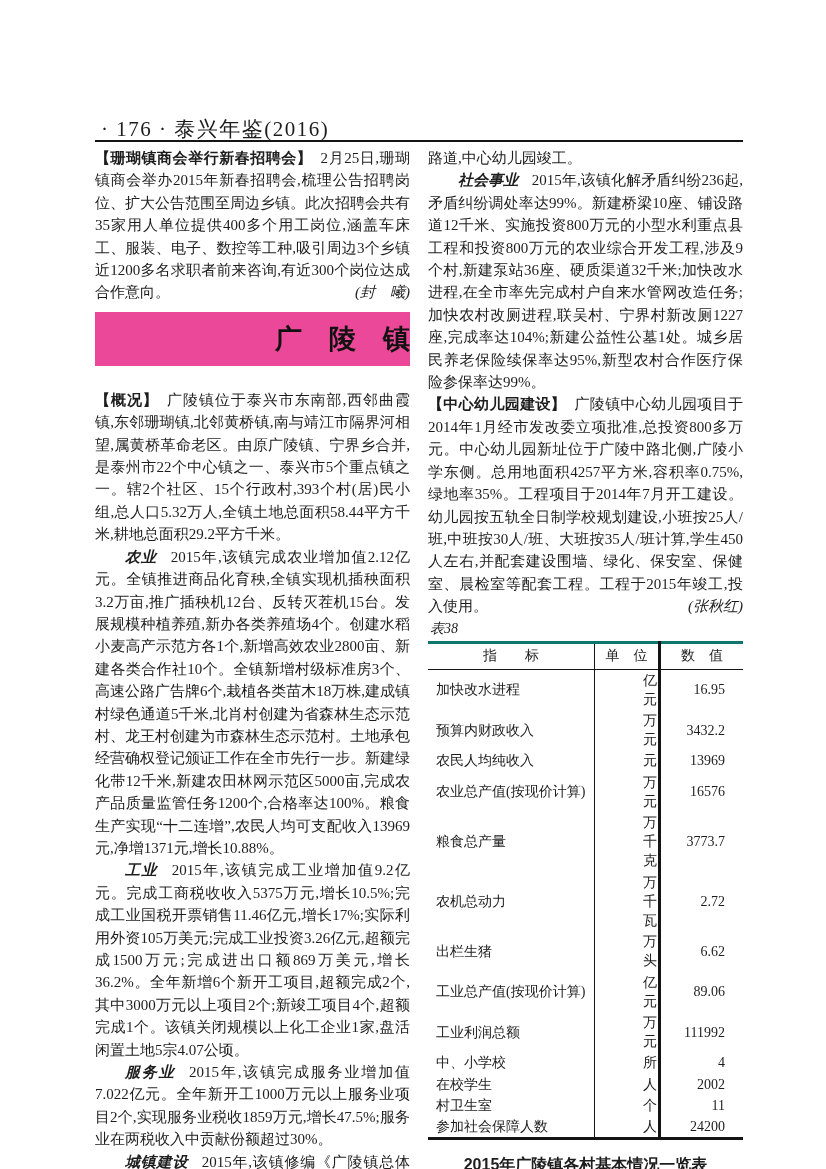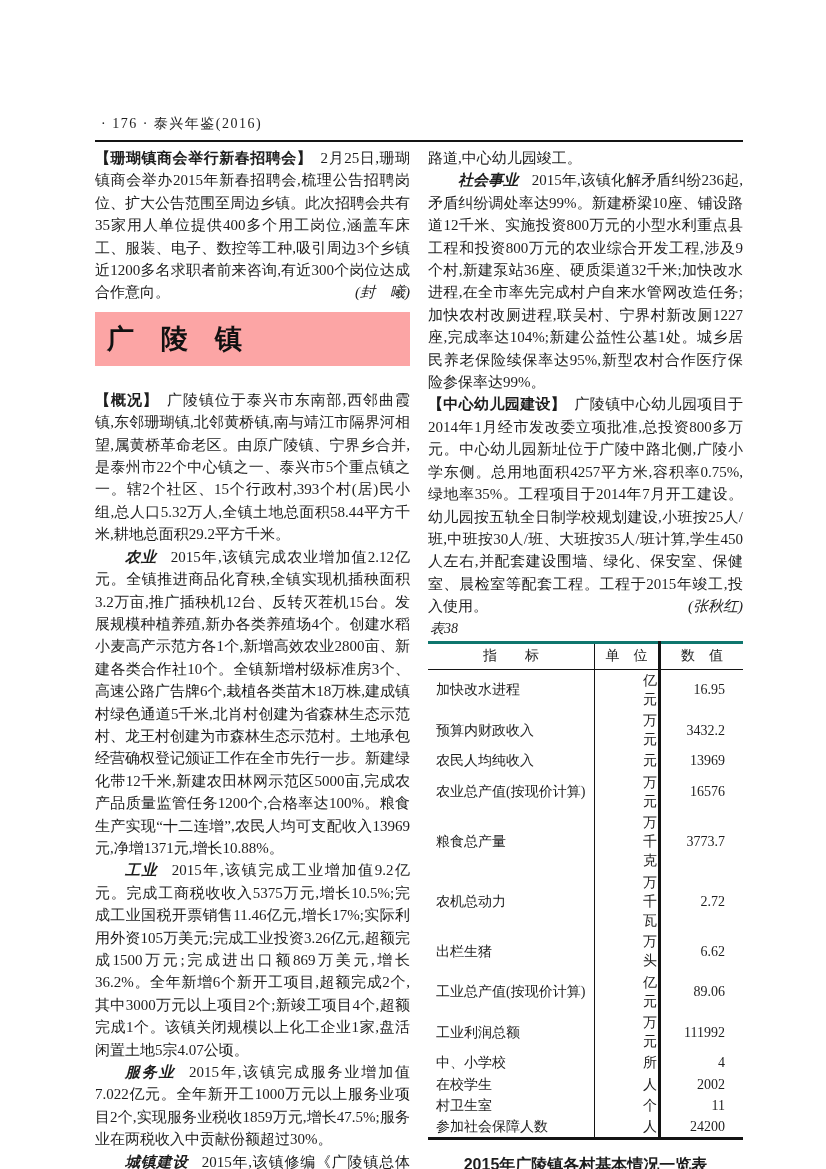--- a/index.html
+++ b/index.html
@@ -3,21 +3,21 @@
 <meta charset="utf-8">
 <style>
   html,body { margin:0; padding:0; }
   body {
     width:826px; height:1169px; position:relative;
     background:#ffffff; color:#1d1d1d;
     font-family:"Liberation Serif","DejaVu Serif",serif;
   }
   .page-header {
     position:absolute; left:101px; top:115px;
-    font-size:14px; letter-spacing:1.5px; color:#1d1d1d;
+    font-size:21px; letter-spacing:1.5px; color:#1d1d1d;
   }
   .header-rule {
     position:absolute; left:95px; top:140px; width:648px; height:2px;
     background:#141414;
   }
   .col {
     position:absolute; width:315px;
     font-size:15px; line-height:22.4px; text-align:justify;
   }
   .col-left  { left:95px;  top:147px; }
@@ -26,23 +26,23 @@
   p.no-indent { text-indent:0; }
   .head-bold {
     font-weight:bold;
     font-family:"Liberation Sans","DejaVu Sans",sans-serif;
     font-size:15px; margin-right:0.55em;
   }
   .kai-head { font-weight:bold; font-style:italic; margin-right:0.9em; }
   .sig { float:right; font-style:italic; }
   .banner {
     margin:8px 0 23px 0; height:54px; line-height:54px;
-    background:#fca5a5; text-align:left;
+    background:#ec4899; text-align:right;
     font-family:"Liberation Sans","DejaVu Sans",sans-serif;
-    font-weight:bold; font-size:27px; color:#111;padding-left:12px;
+    font-weight:bold; font-size:27px; color:#111;
   }
   .kg { margin-top:21px; }
   .tbl-title {
     text-align:center; font-weight:bold;
     font-family:"Liberation Sans","DejaVu Sans",sans-serif;
     font-size:16px; line-height:21px; margin:14px 0 2px 0;
   }
   .tbl-label { font-style:italic; font-size:14px; line-height:18px; margin:2px 0 3px 2px; }
   table { border-collapse:collapse; width:100%; table-layout:fixed; }
   .t38 {

